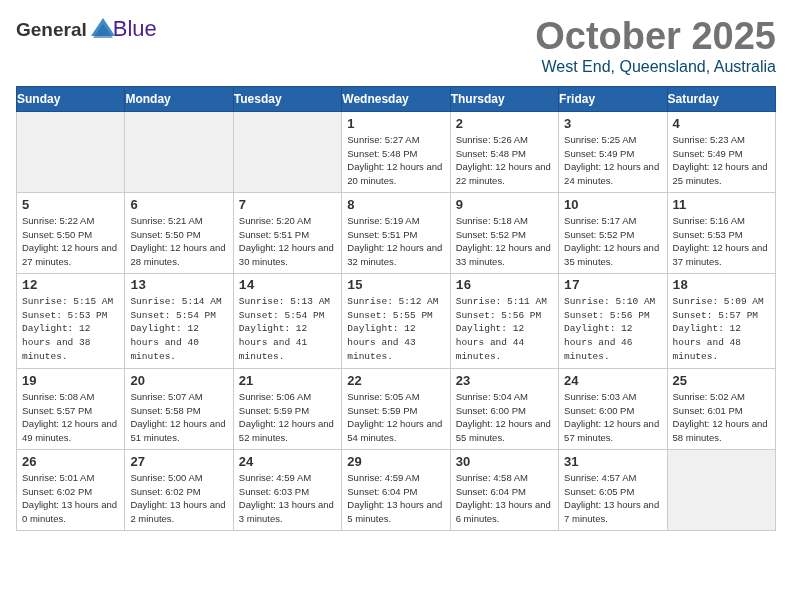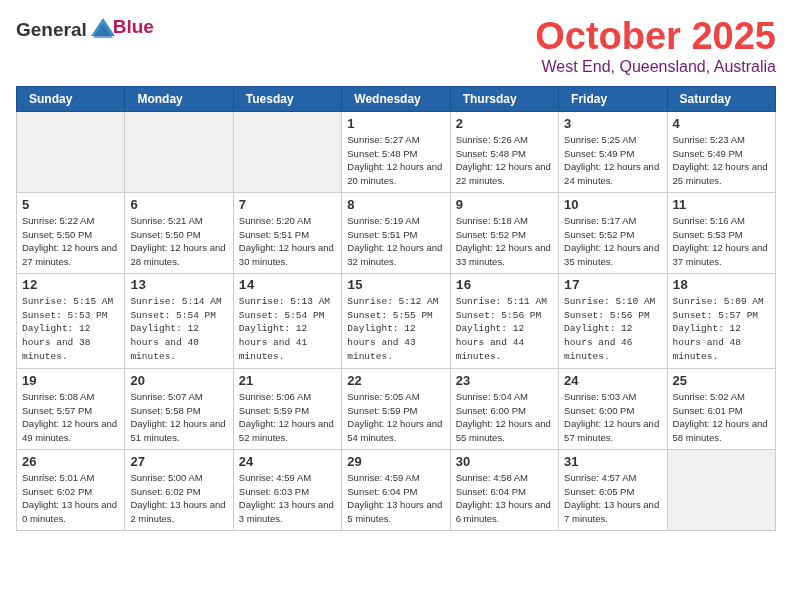--- a/index.html
+++ b/index.html
@@ -23,38 +23,38 @@
       width: 28px;
       height: 28px;
       margin-left: 2px;
     }
     .title-block {
       text-align: right;
     }
     .month-title {
       font-size: 38px;
       font-weight: bold;
-      color: #ef4444;
+      color: #737373;
       line-height: 1.1;
     }
     .location-subtitle {
       font-size: 16px;
-      color: #701a75;
+      color: #0c4a6e;
     }
     table {
       width: 100%;
       border-collapse: collapse;
       table-layout: fixed;
     }
     th {
       background-color: #2563a8;
       color: #fff;
       font-size: 12px;
       font-weight: bold;
-      padding: 5px 12px;
+      padding: 5px 0;
       text-align: left;
       border: 1px solid #1a4f90;
     }
     td {
       border: 1px solid #ccc;
       vertical-align: top;
       padding: 4px 5px;
       height: 80px;
       font-size: 10px;
       color: #333;
@@ -83,21 +83,21 @@
 
 <div class="header-section">
   <div class="logo">
     <div style="display:flex;align-items:center;">
       <span style="font-size:19px;font-weight:bold;color:#333;">General</span>
       <svg class="logo-icon" viewBox="0 0 28 28" xmlns="http://www.w3.org/2000/svg">
         <polygon points="14,2 26,20 2,20" fill="#1a7abf" opacity="0.85"></polygon>
         <polygon points="14,8 24,22 4,22" fill="#2563a8" opacity="0.6"></polygon>
       </svg>
     </div>
-    <span style="font-size:19px;font-weight:bold;color:#be185d;margin-left:-4px;">Blue</span>
+    <span style="font-size:22px;font-weight:normal;color:#4c1d95;margin-left:-4px;">Blue</span>
   </div>
   <div class="title-block">
     <div class="month-title">October 2025</div>
     <div class="location-subtitle">West End, Queensland, Australia</div>
   </div>
 </div>
 
 <table>
   <thead>
     <tr>

